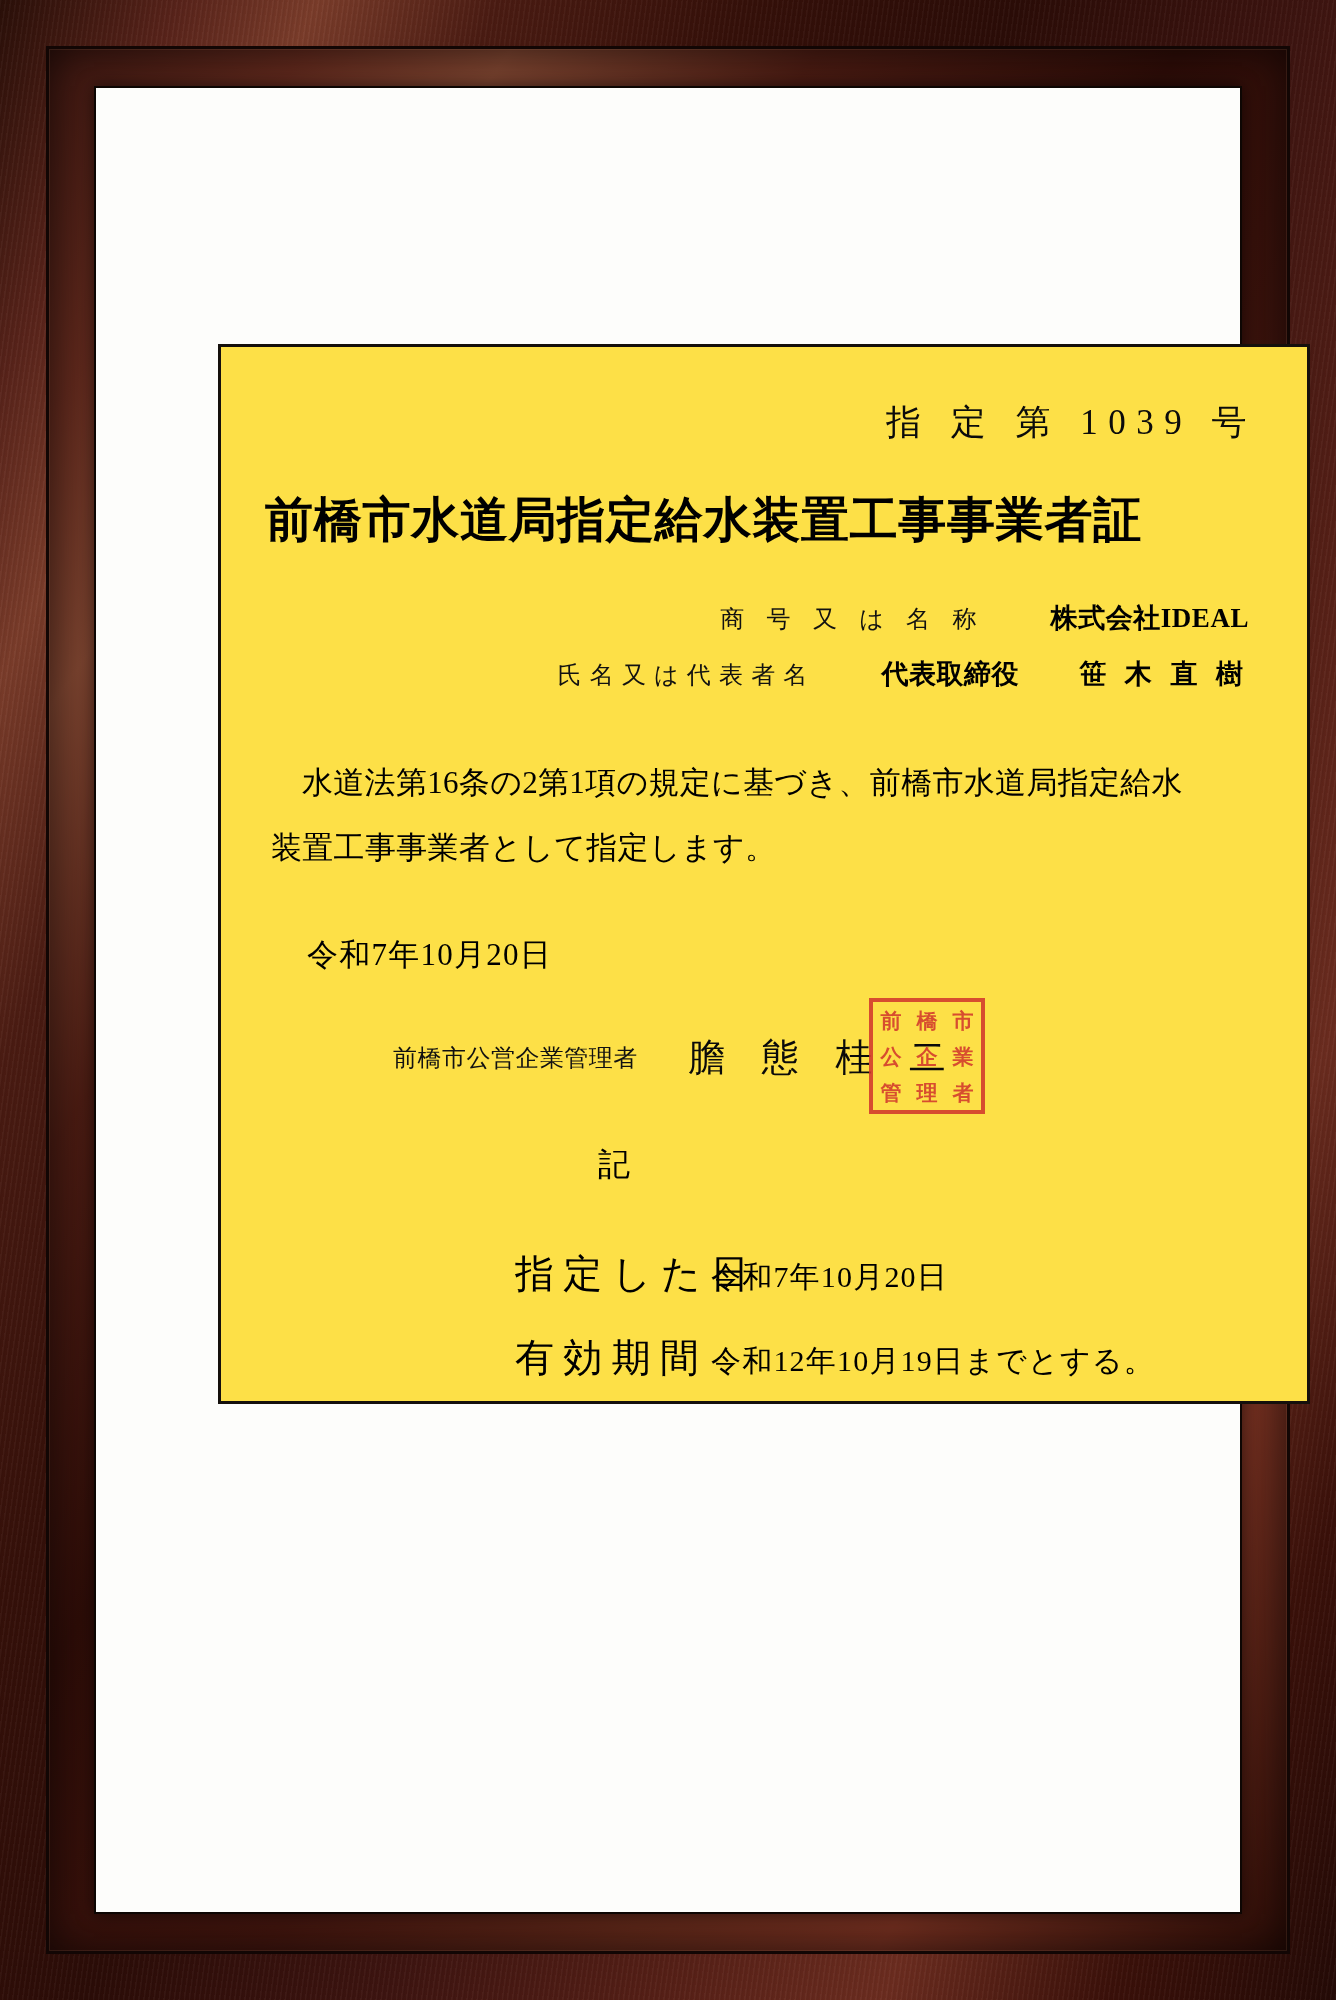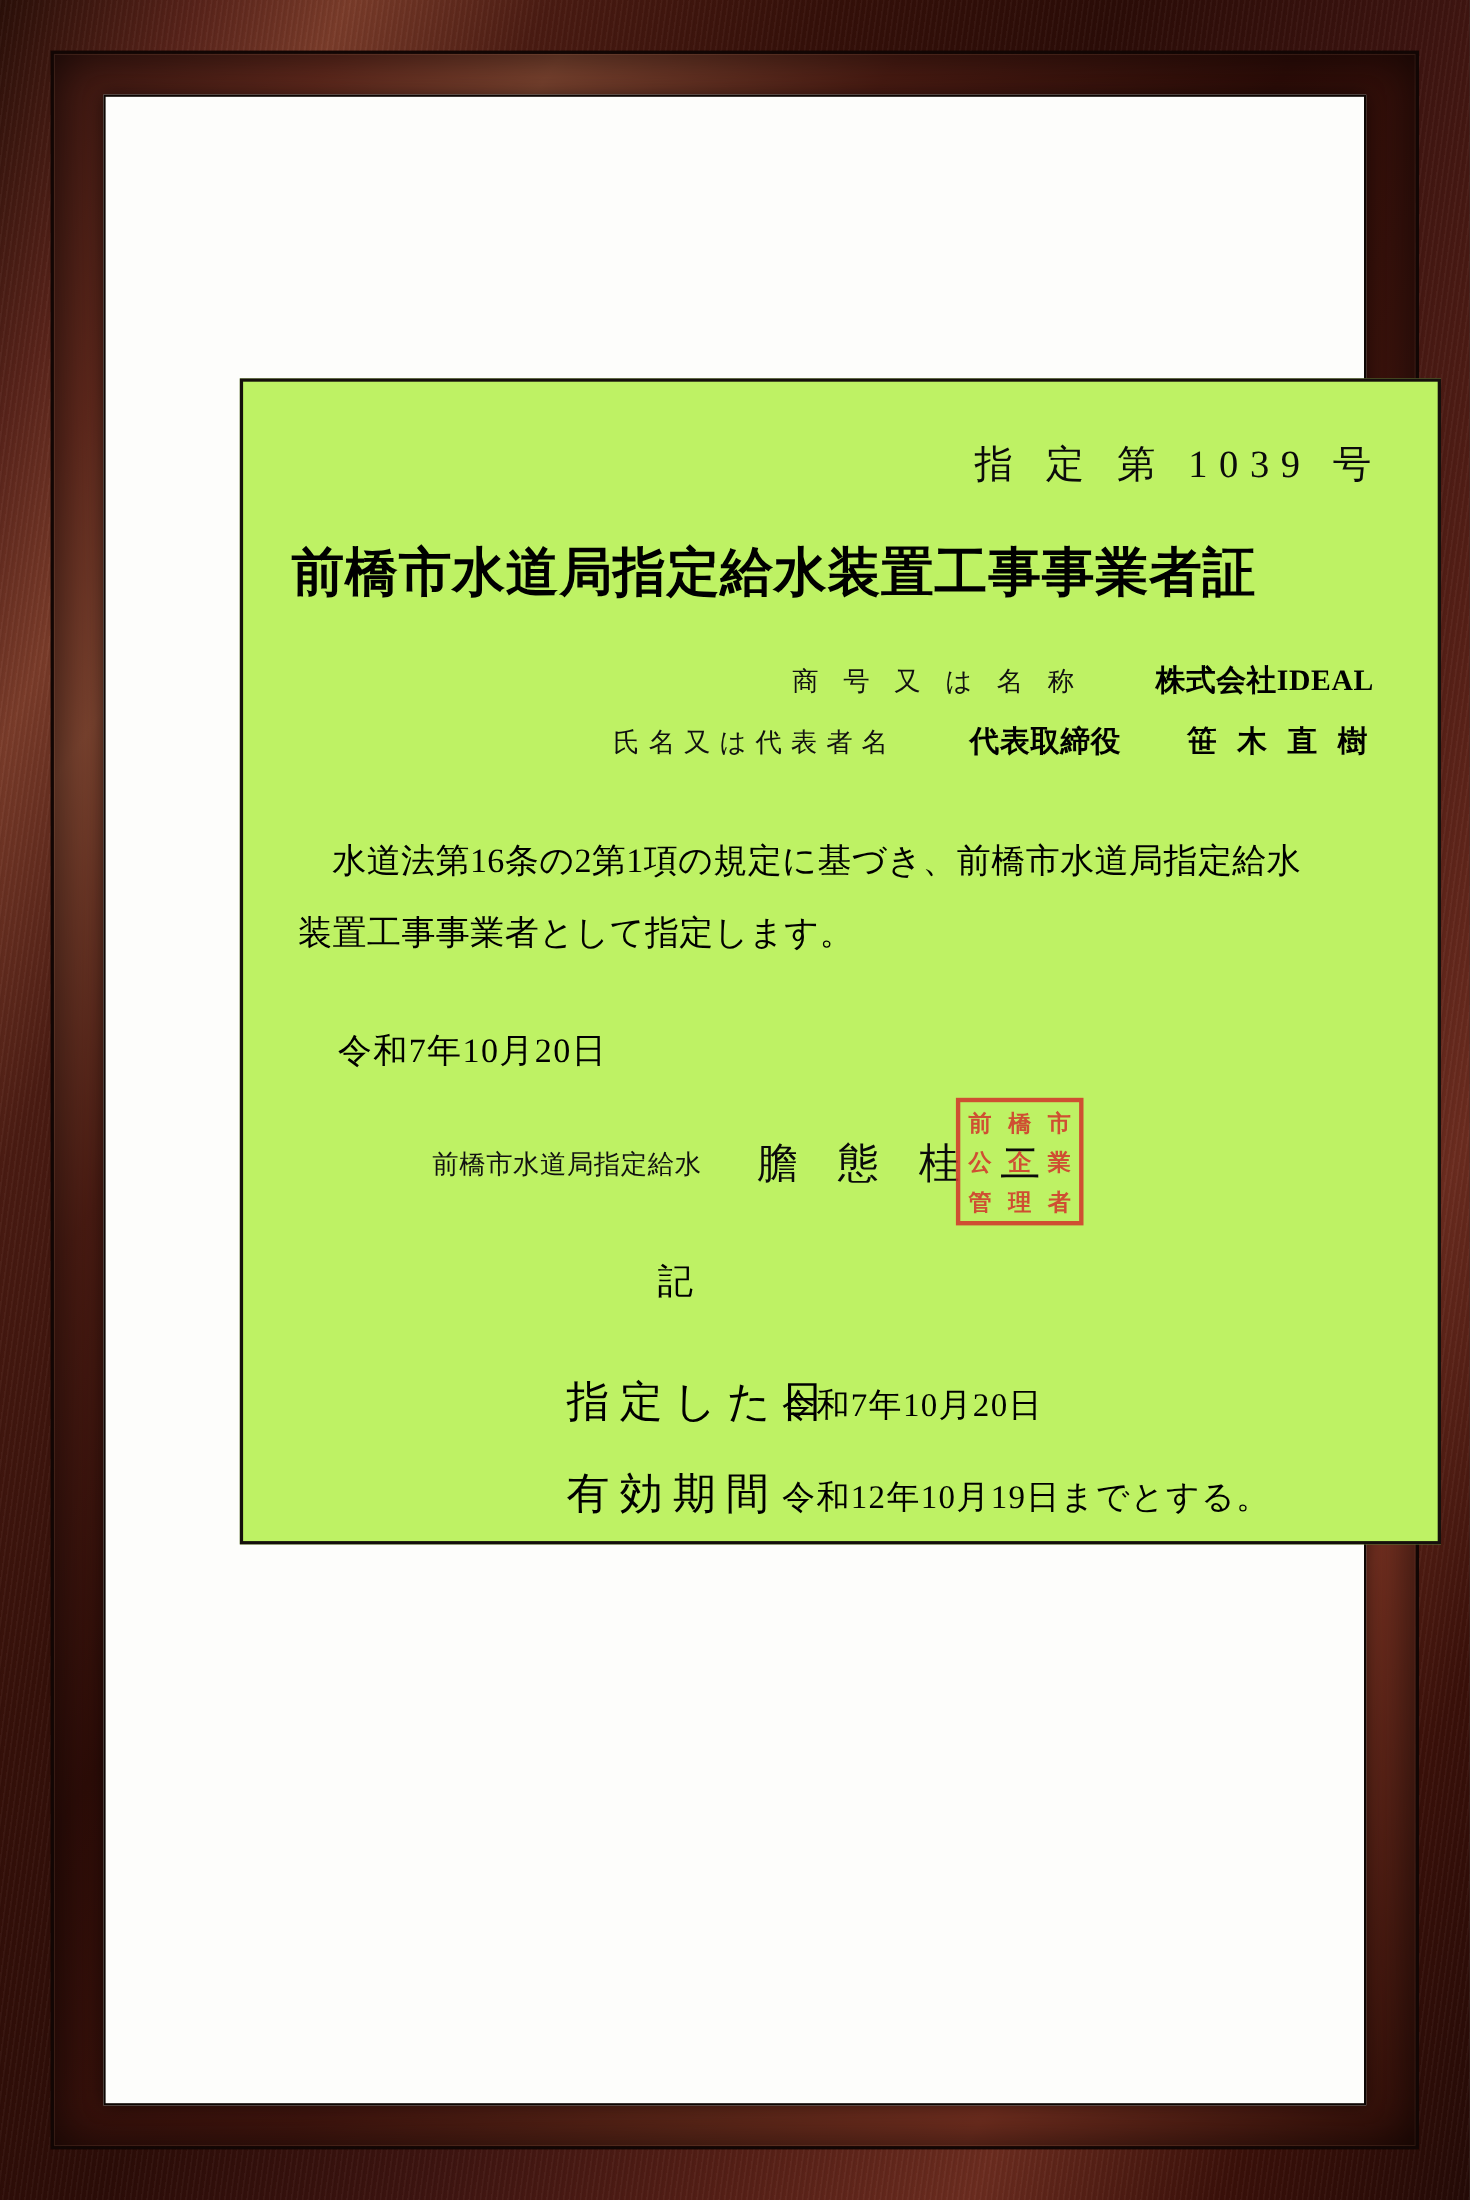--- a/index.html
+++ b/index.html
@@ -83,21 +83,21 @@
 
   
   .cert {
     position: absolute;
     left: 122px;
     top: 256px;
     width: 1092px;
     height: 1060px;
     box-sizing: border-box;
     border: 3px solid #15100c;
-    background: #bef264;
+    background: #fde047;
   }
   .cert-inner {
     position: relative;
     width: 100%;
     height: 100%;
     box-sizing: border-box;
     padding: 30px 44px 0 44px;
   }
 
   
@@ -277,21 +277,21 @@
         </div>
 
         <div class="body-text">
           <div class="body-line-1">水道法第16条の2第1項の規定に基づき、前橋市水道局指定給水</div>
           <div>装置工事事業者として指定します。</div>
         </div>
 
         <div class="date-line">令和7年10月20日</div>
 
         <div class="signer-row">
-          <span class="signer-label">前橋市水道局指定給水</span>
+          <span class="signer-label">前橋市公営企業管理者</span>
           <span class="signer-name">膽 態 桂 二</span>
           <span class="seal">
             <span>前</span>
             <span>橋</span>
             <span>市</span>
             <span>公</span>
             <span>企</span>
             <span>業</span>
             <span>管</span>
             <span>理</span>

